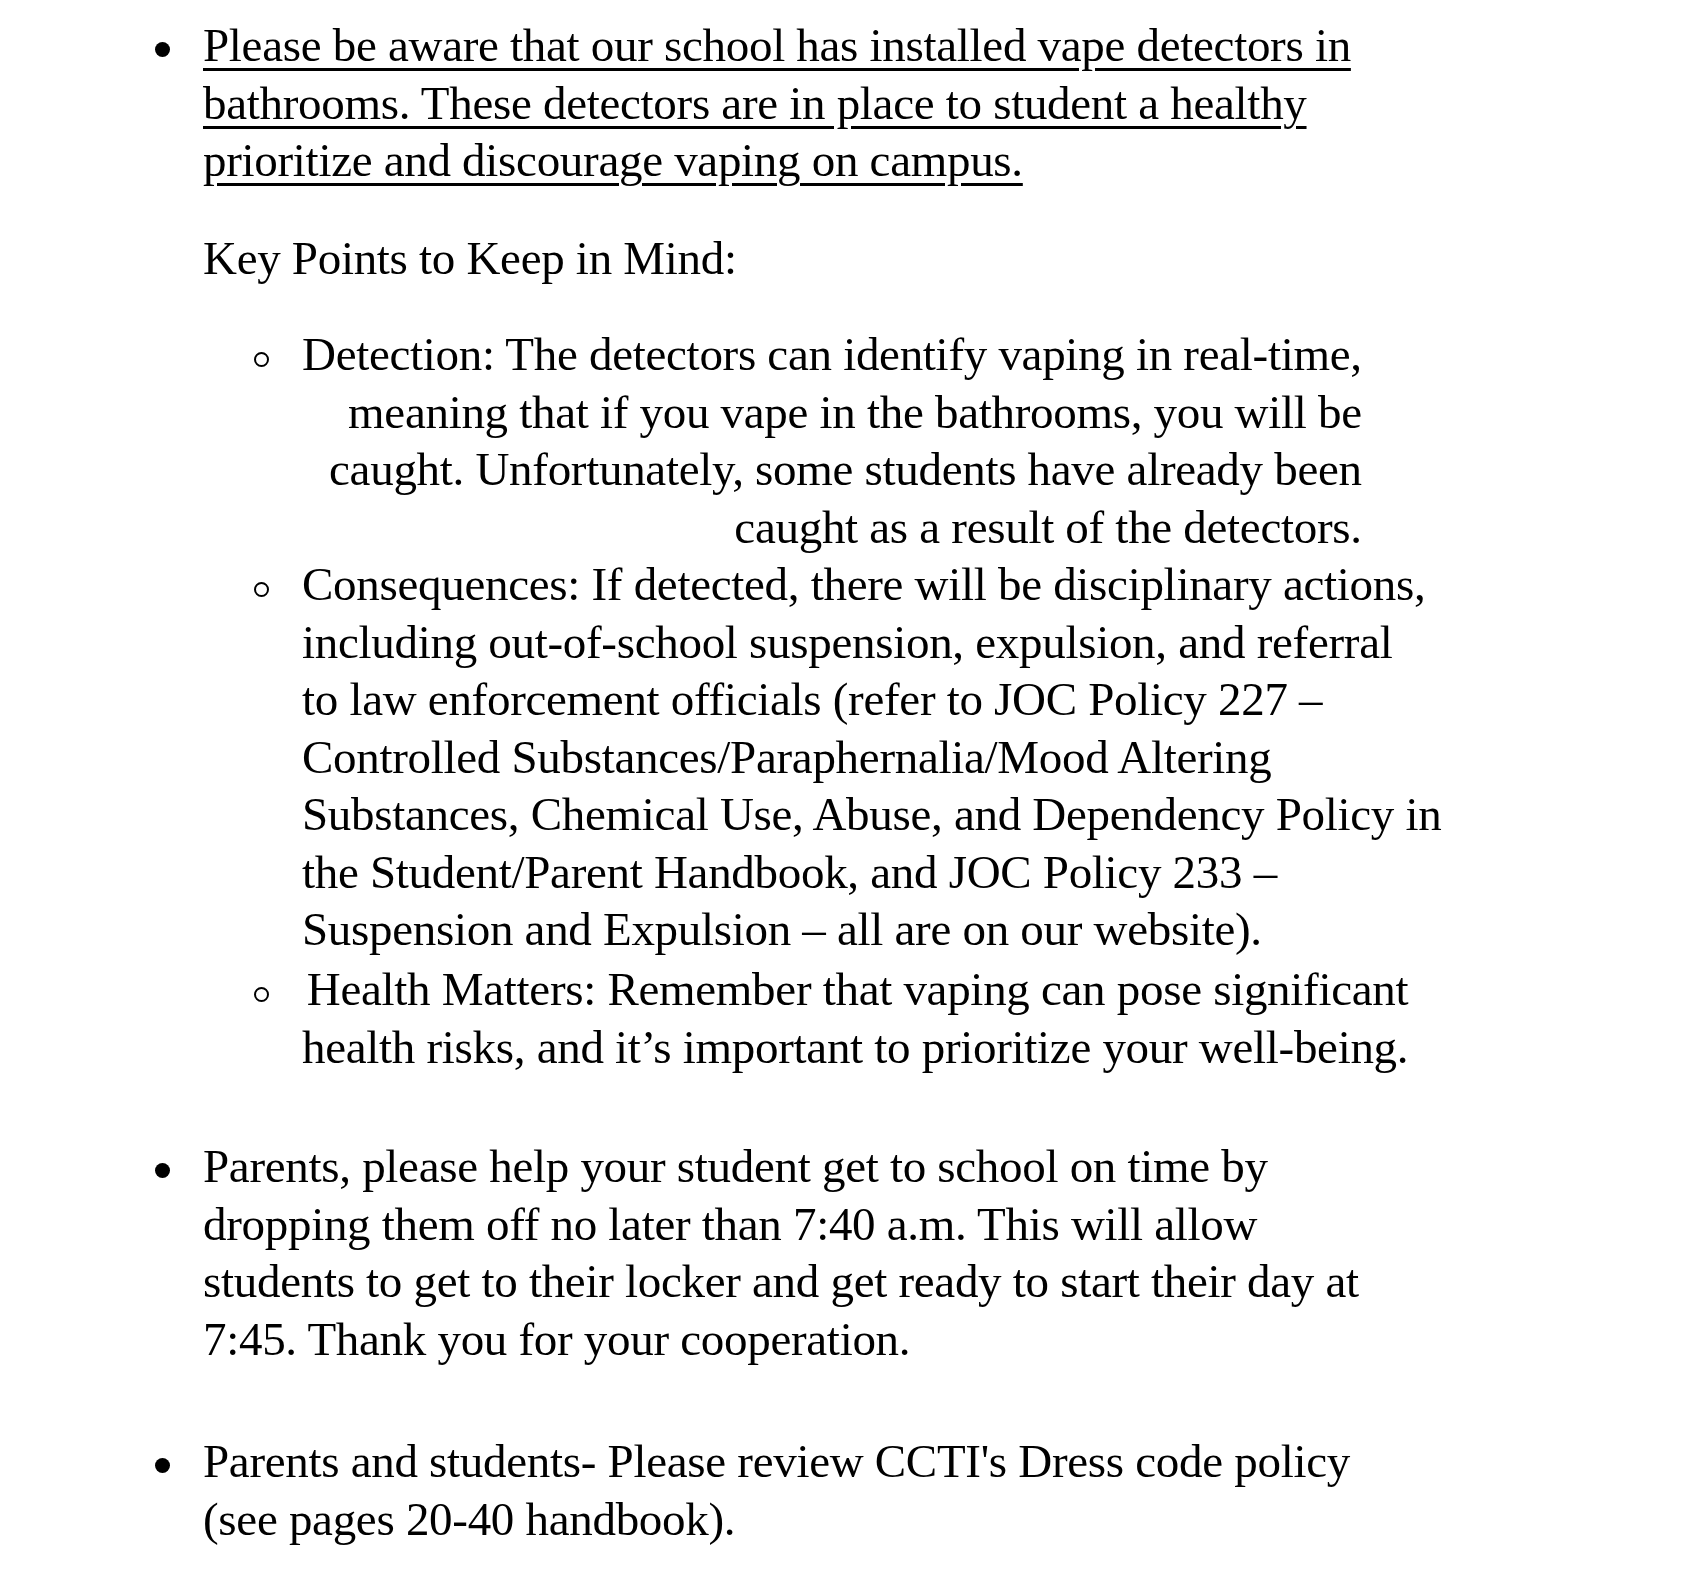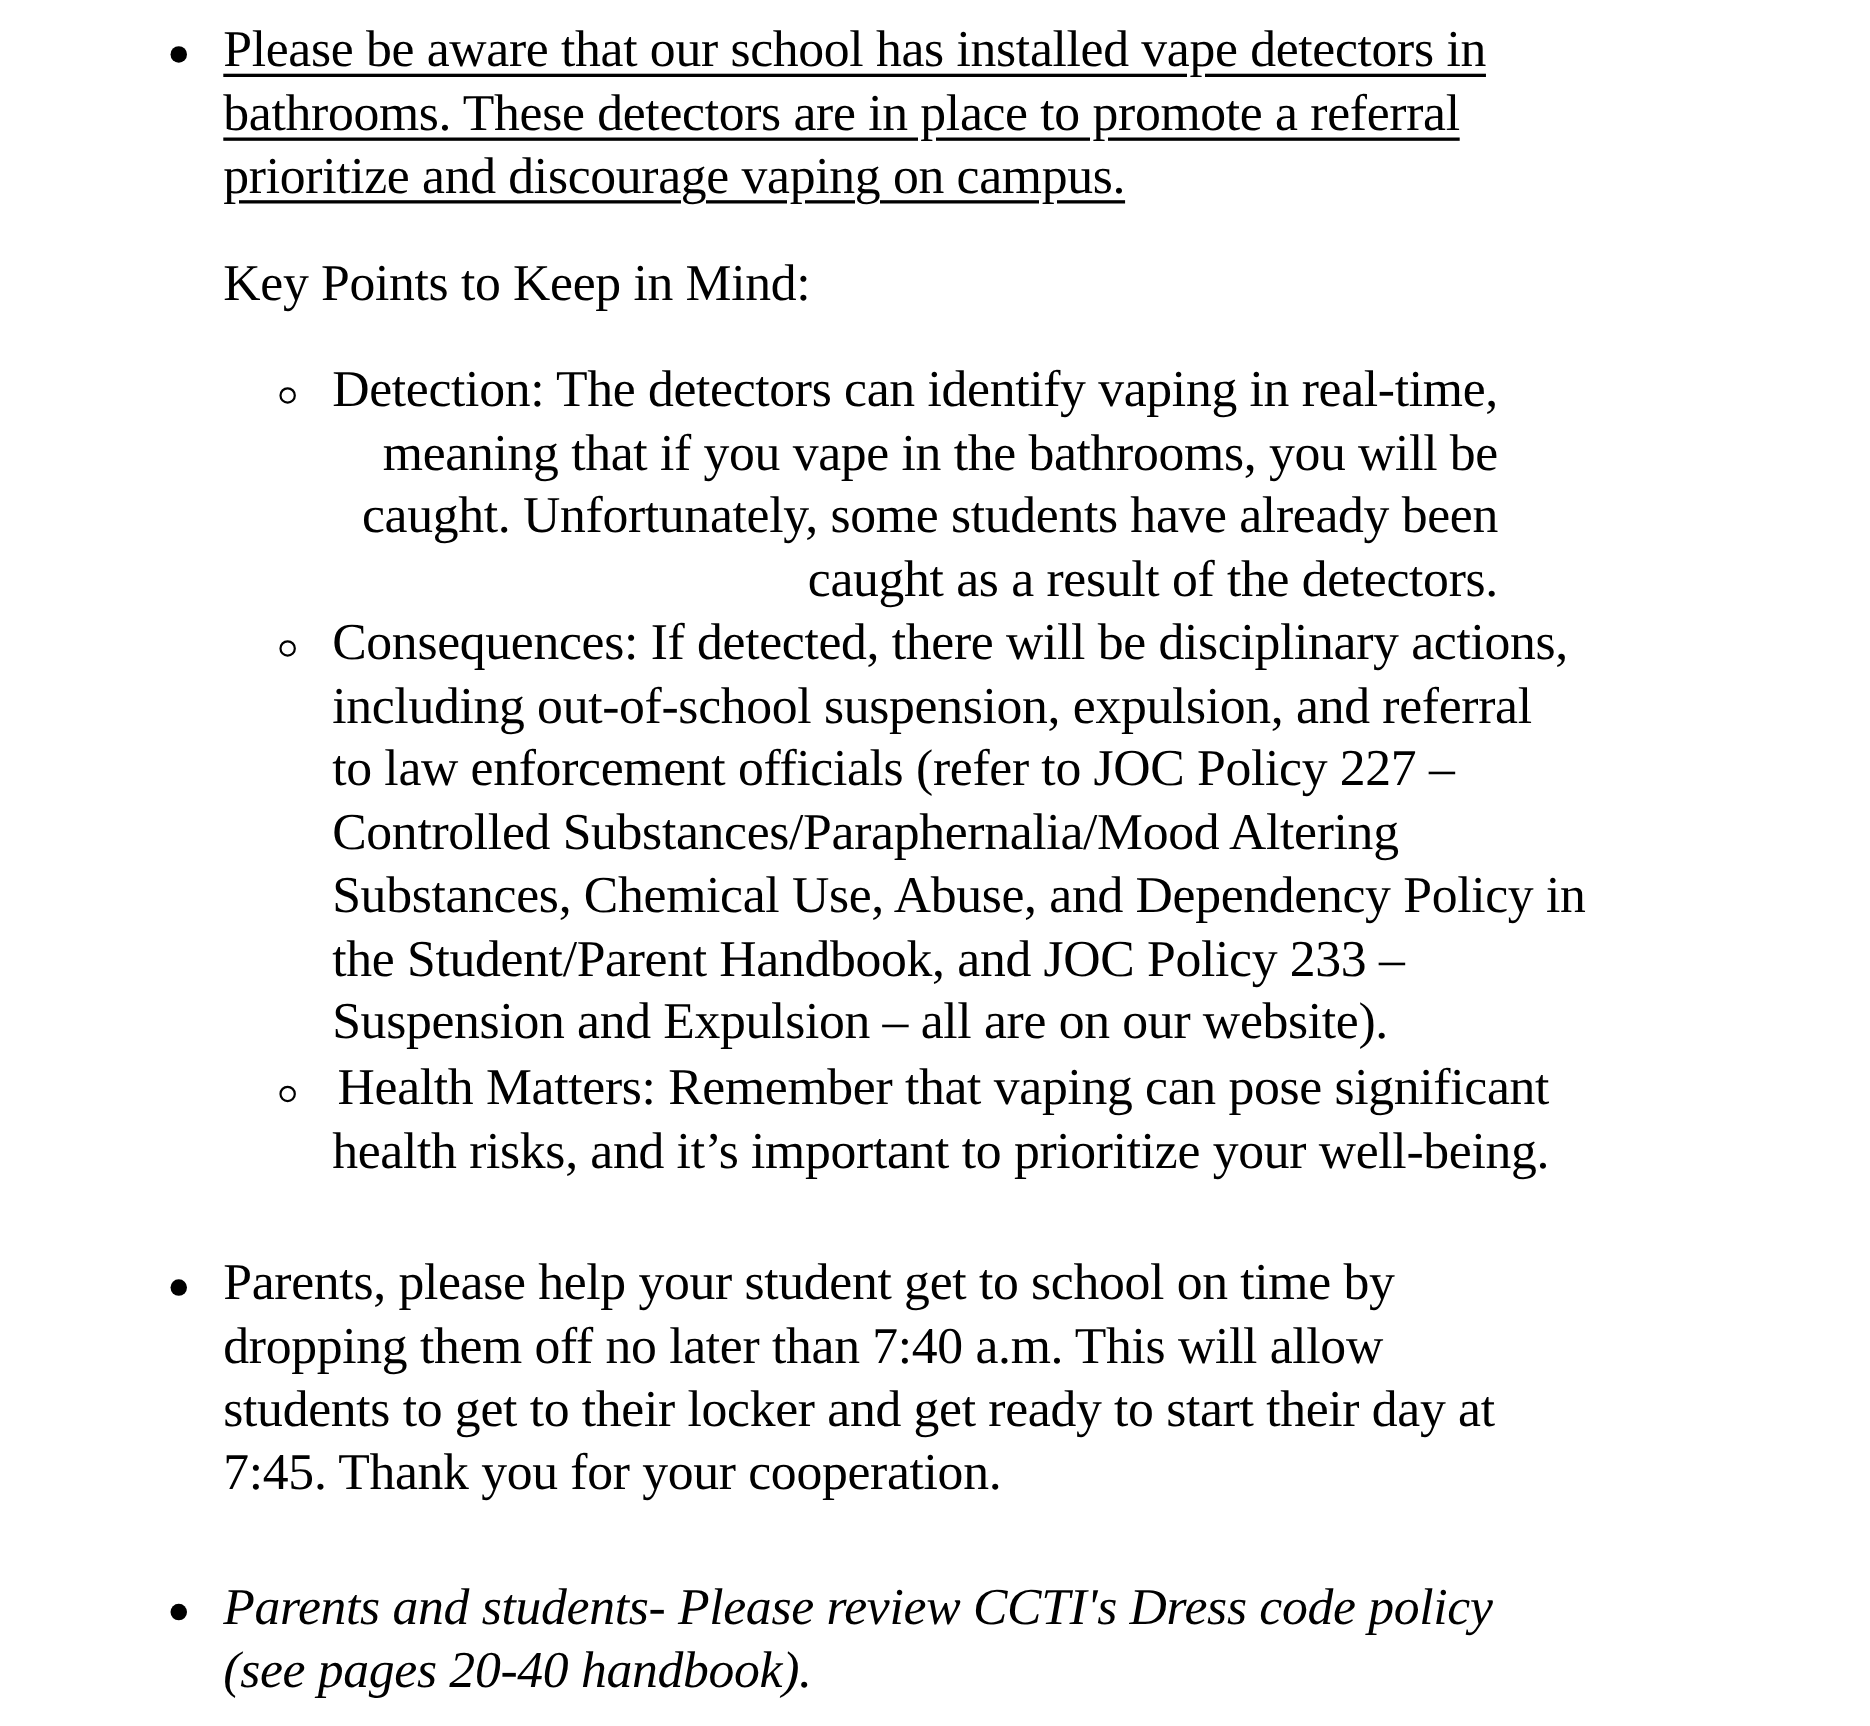--- a/index.html
+++ b/index.html
@@ -64,21 +64,21 @@
     }
   </style>
 </head>
 <body>
 
 <div class="page">
 
   <div class="bullet-disc" style="top:42px;"></div>
   <div class="item underlined" style="top:17px;">
     <span class="line">Please be aware that our school has installed vape detectors in</span>
-    <span class="line">bathrooms. These detectors are in place to promote a referral</span>
+    <span class="line">bathrooms. These detectors are in place to student a healthy</span>
     <span class="line">prioritize and discourage vaping on campus.</span>
   </div>
 
   <div class="item" style="top:230px;">Key Points to Keep in Mind:</div>
 
   <div class="bullet-circle" style="top:352px;"></div>
   <div class="sub" style="top:326px;text-align:right;">
     <span class="line">Detection: The detectors can identify vaping in real-time,</span>
     <span class="line">meaning that if you vape in the bathrooms, you will be</span>
     <span class="line">caught. Unfortunately, some students have already been</span>
@@ -104,18 +104,18 @@
 
   <div class="bullet-disc" style="top:1163px;"></div>
   <div class="item" style="top:1138px;">
     <span class="line">Parents, please help your student get to school on time by</span>
     <span class="line">dropping them off no later than 7:40 a.m. This will allow</span>
     <span class="line">students to get to their locker and get ready to start their day at</span>
     <span class="line">7:45.  Thank you for your cooperation.</span>
   </div>
 
   <div class="bullet-disc" style="top:1458px;"></div>
-  <div class="item" style="top:1433px;font-style:italic;">
+  <div class="item" style="top:1433px;">
     <span class="line">Parents and students- Please review CCTI's Dress code policy</span>
     <span class="line">(see pages 20-40 handbook).</span>
   </div>
 
 </div>
 
 </body></html>

